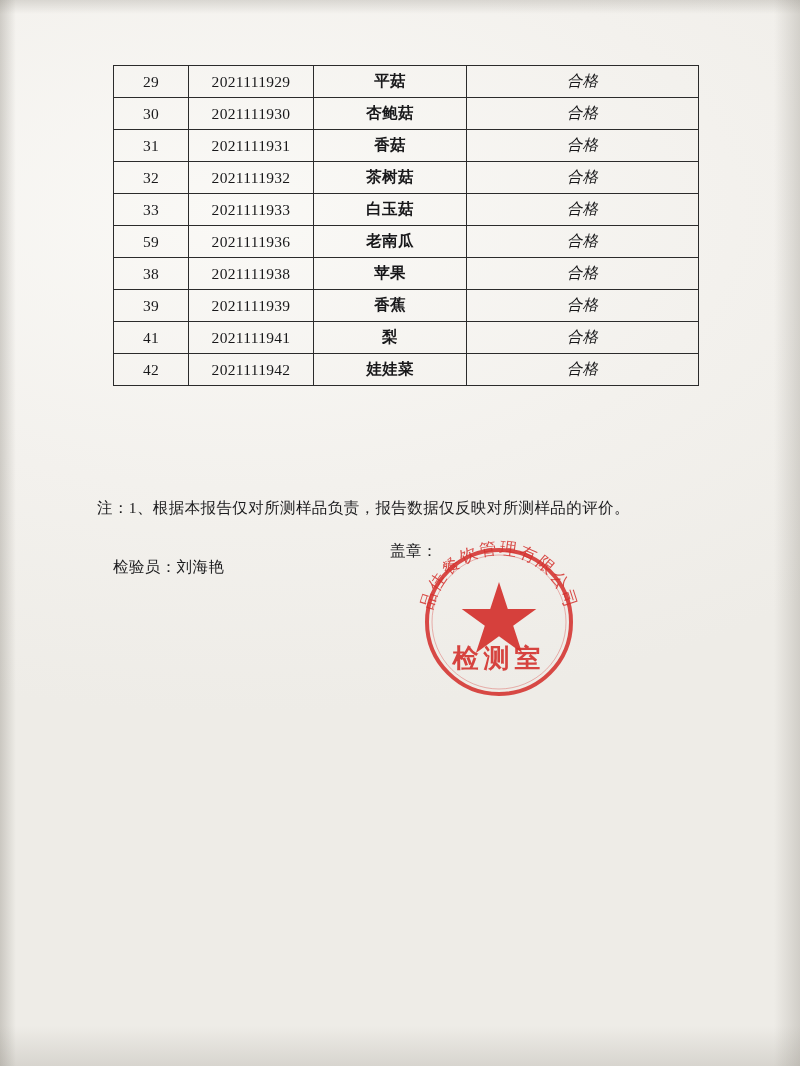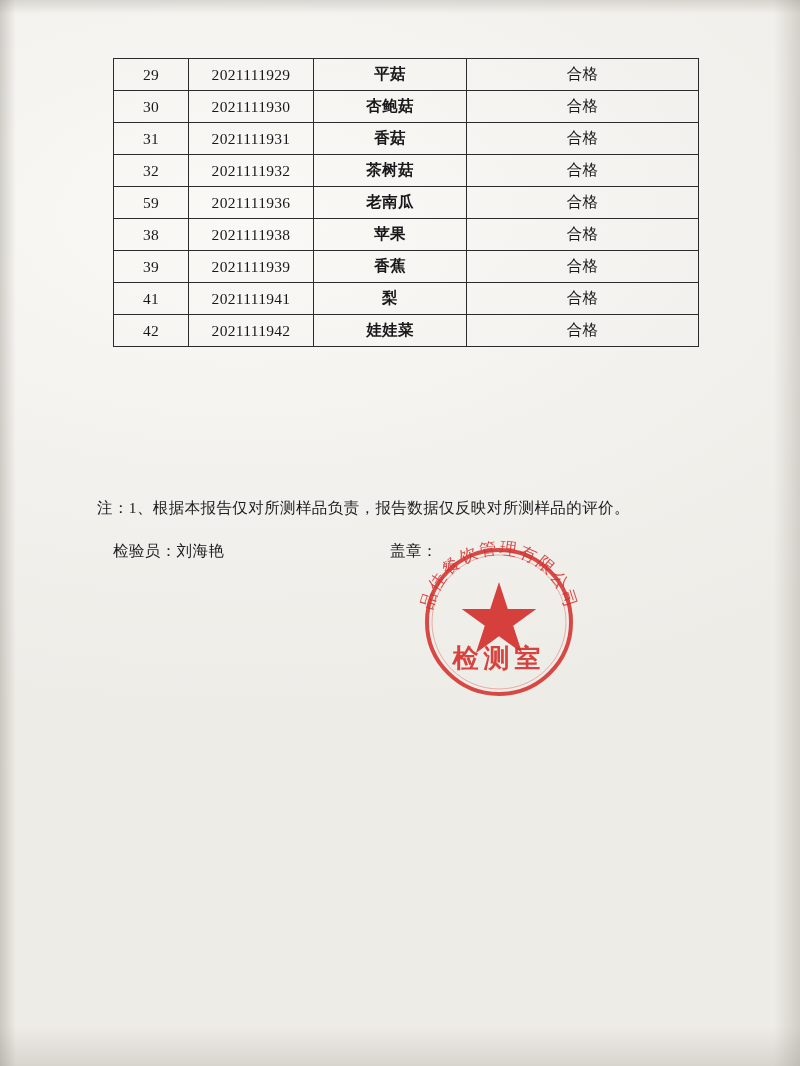--- a/index.html
+++ b/index.html
@@ -43,39 +43,39 @@
     position: absolute;
     left: 0; right: 0; bottom: 0; height: 40px;
     background: linear-gradient(to top, rgba(125,120,110,0.20), rgba(125,120,110,0.0));
     pointer-events: none;
   }
 
   
   .doc-table {
     position: absolute;
     left: 113px;
-    top: 58px;
+    top: 65px;
     width: 573px;
     border-collapse: collapse;
     table-layout: fixed;
   }
   .doc-table td {
     border: 1px solid #2b2b2b;
     height: 29px;
     text-align: center;
     vertical-align: middle;
     font-size: 15.5px;
     color: #18181a;
     font-family: "Liberation Serif", serif;
     letter-spacing: 0.3px;
   }
   .col-no    { width: 72px; }
   .col-code  { width: 122px; }
   .col-name  { width: 150px; font-weight: bold; }
-  .col-res   { width: 229px; }
+  .col-res   { width: 229px; font-style: italic; }
 
   .cell-code { letter-spacing: 0.6px; }
 
   
   .note-line {
     position: absolute;
     left: 97px;
     top: 498px;
     font-size: 15.5px;
     color: #1b1b1d;
@@ -87,21 +87,21 @@
     left: 113px;
     top: 541px;
     width: 573px;
     font-size: 15.5px;
     color: #1b1b1d;
     letter-spacing: 0.4px;
   }
   .sig-inspector {
     position: absolute;
     left: 0;
-    top: 0;
+    top: 16px;
     white-space: nowrap;
     font-family: Liberation Mono, monospace;
   }
   .sig-stamp-label {
     position: absolute;
     left: 277px;
     top: 0;
     white-space: nowrap;
   }
 
@@ -152,20 +152,26 @@
       <tr>
         <td class="col-no">31</td>
         <td class="col-code cell-code">2021111931</td>
         <td class="col-name">香菇</td>
         <td class="col-res">合格</td>
       </tr>
       <tr>
         <td class="col-no">32</td>
         <td class="col-code cell-code">2021111932</td>
         <td class="col-name">茶树菇</td>
+        <td class="col-res">合格</td>
+      </tr>
+      <tr>
+        <td class="col-no">33</td>
+        <td class="col-code cell-code">2021111933</td>
+        <td class="col-name">白玉菇</td>
         <td class="col-res">合格</td>
       </tr>
       <tr>
         <td class="col-no">59</td>
         <td class="col-code cell-code">2021111936</td>
         <td class="col-name">老南瓜</td>
         <td class="col-res">合格</td>
       </tr>
       <tr>
         <td class="col-no">38</td>

